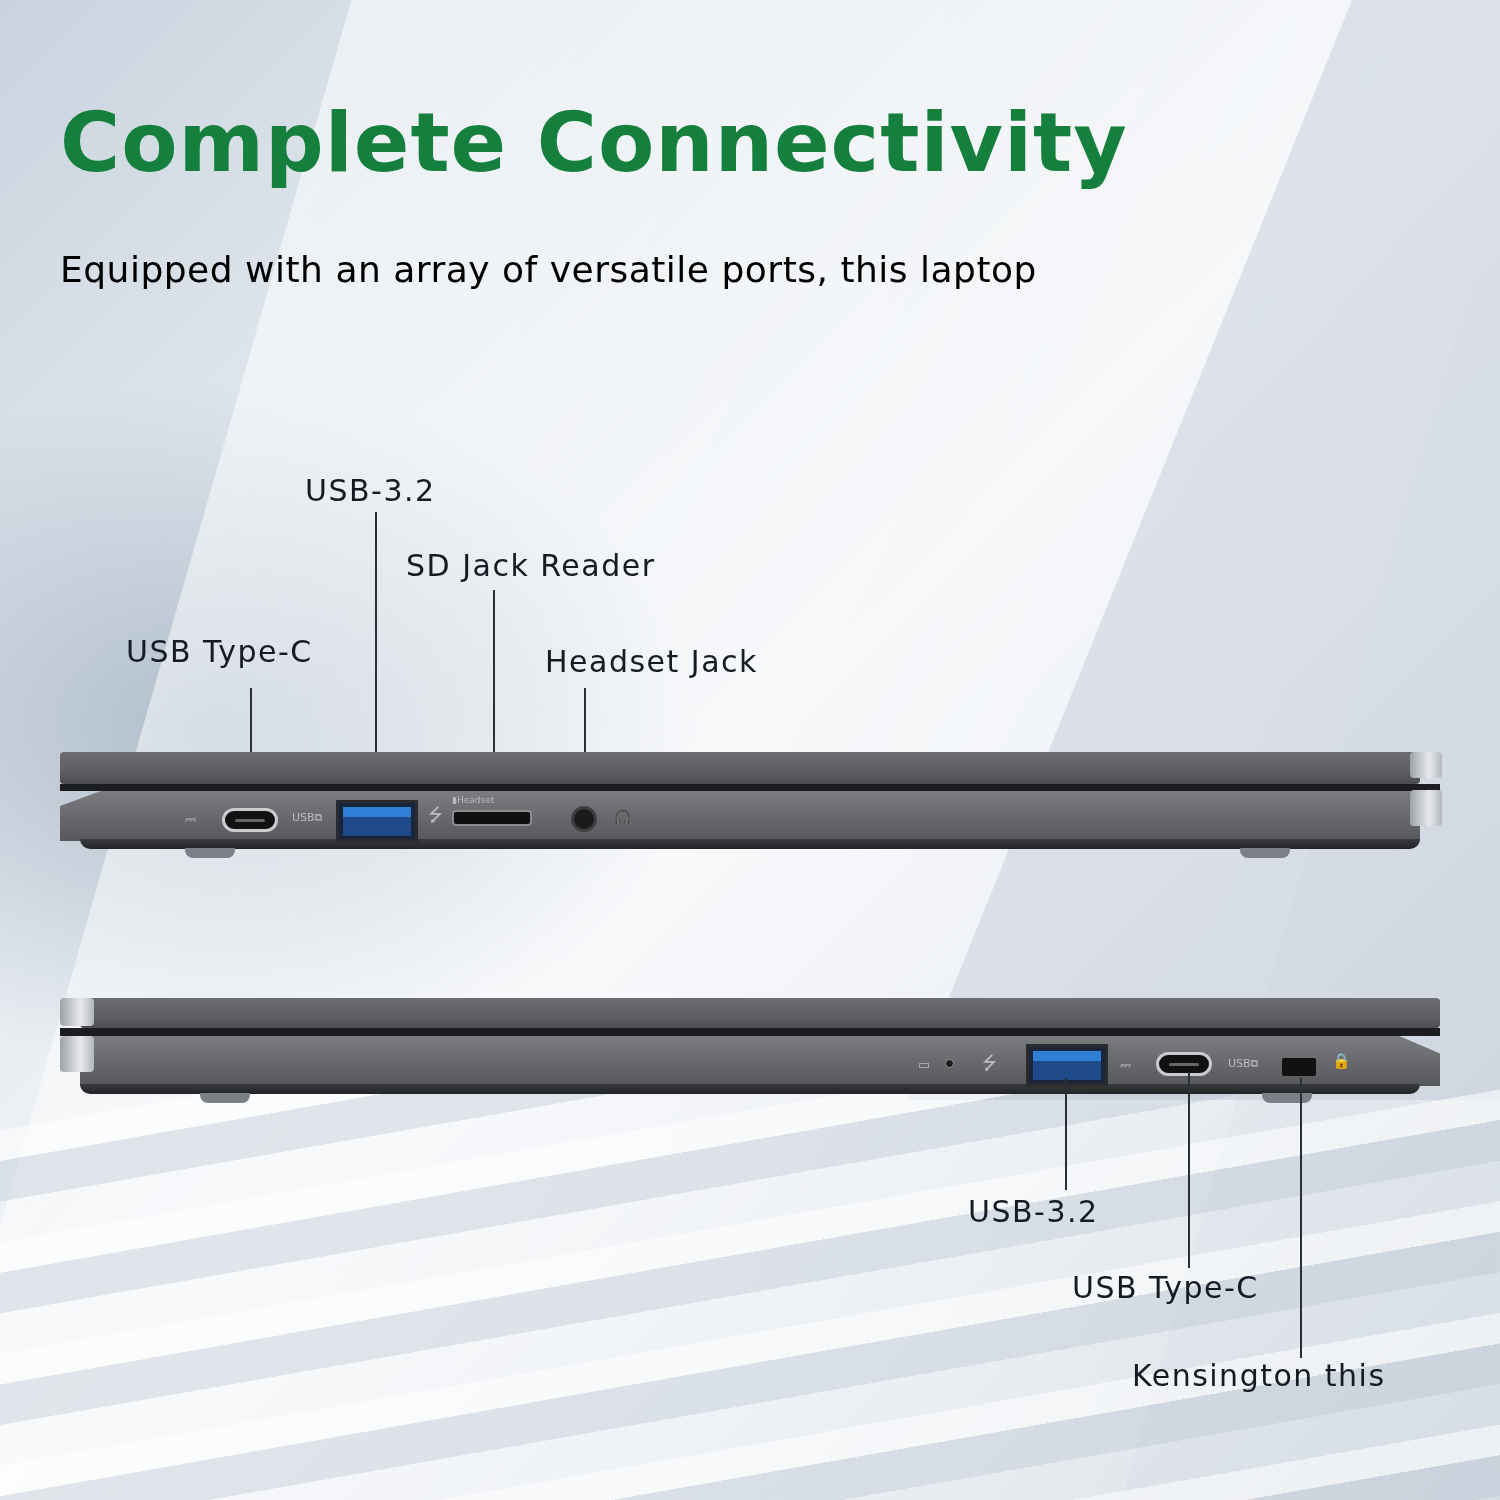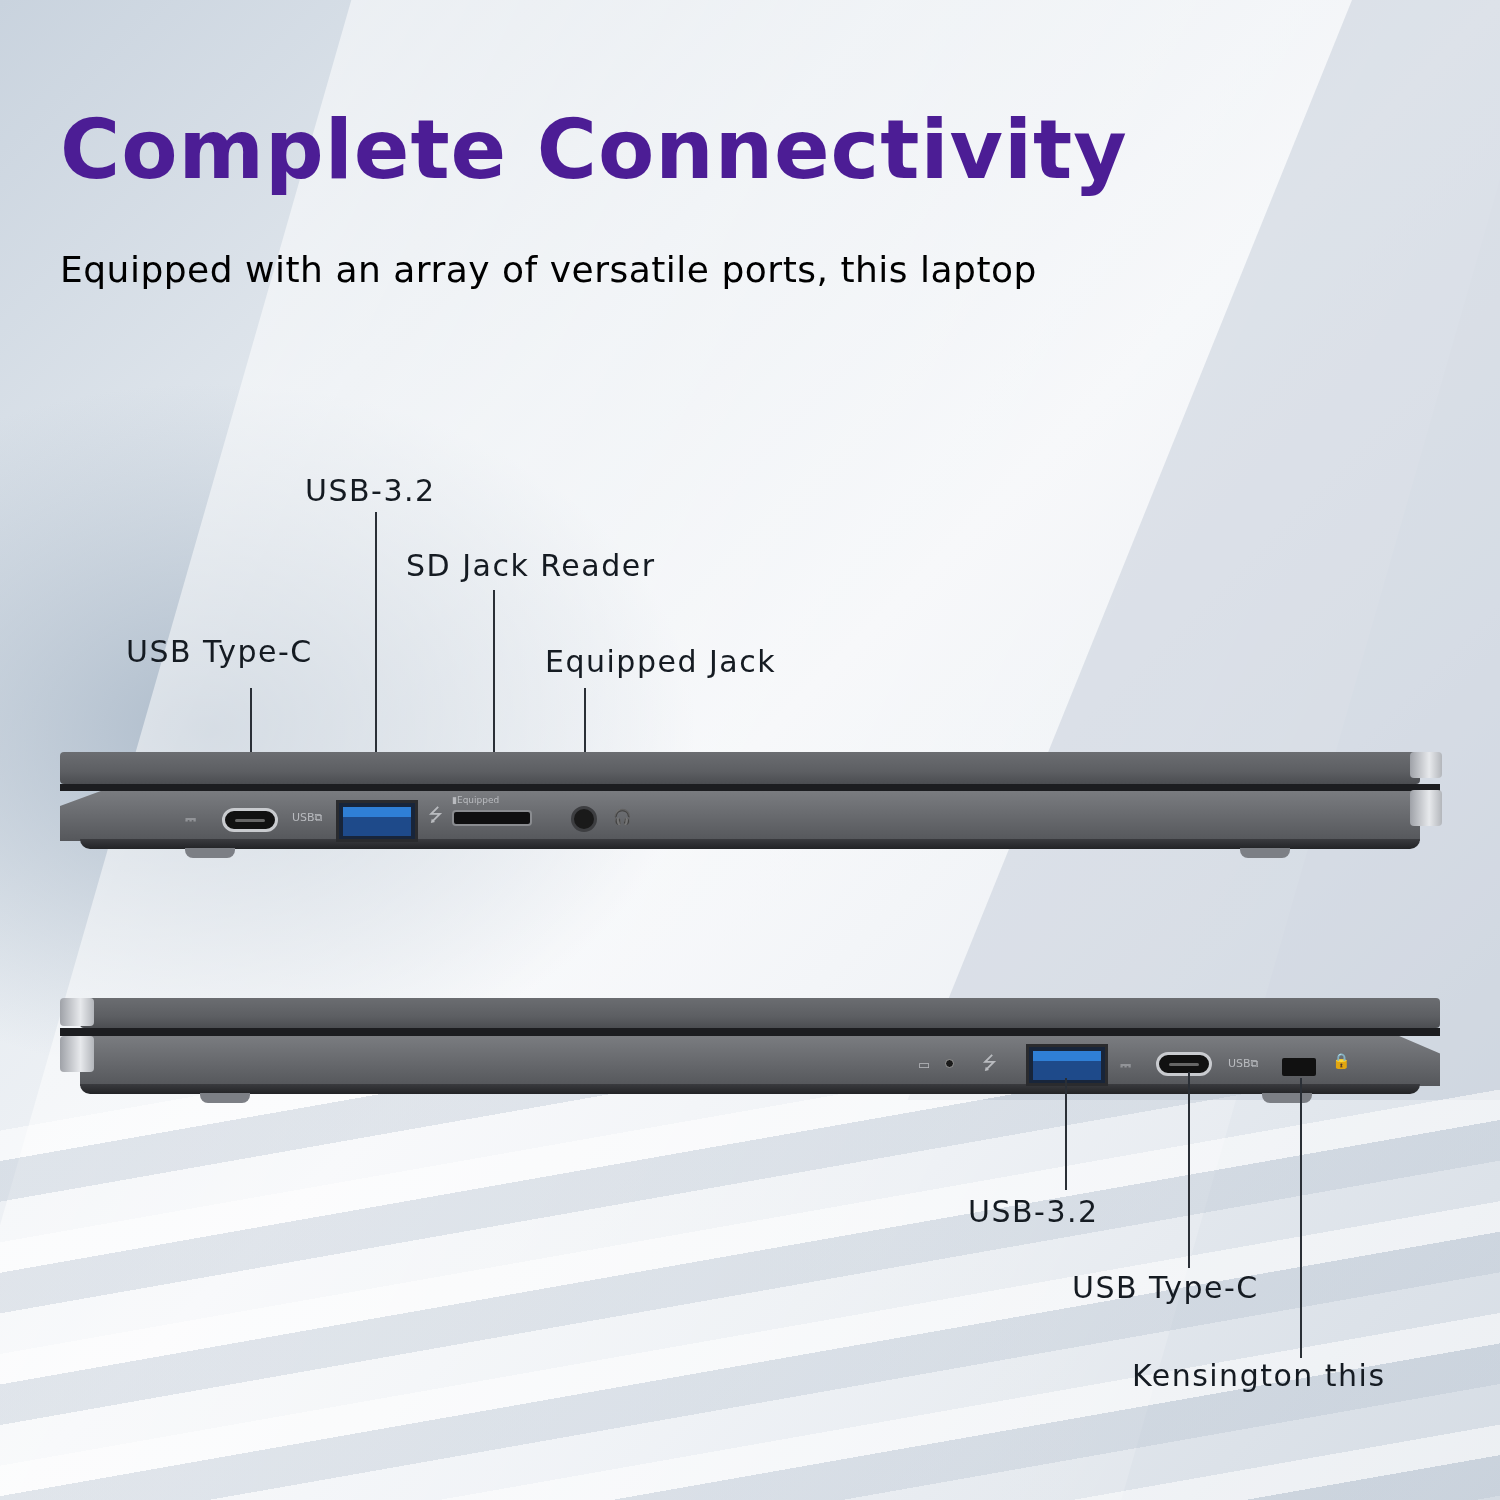--- a/index.html
+++ b/index.html
@@ -9,23 +9,23 @@
   .bg-shape { position:absolute; pointer-events:none; }
   .bg1 { left:0; top:380px; width:700px; height:700px;
     background: radial-gradient(ellipse at 30% 50%, #aebccb 0%, rgba(174,188,203,0) 70%); }
   .plane { position:absolute; left:380px; top:-100px; width:1200px; height:1800px;
     background: linear-gradient(100deg, rgba(255,255,255,0.55), rgba(255,255,255,0.15));
     transform: skewX(-16deg); transform-origin: top left; }
   .plane2 { position:absolute; left:1150px; top:-100px; width:600px; height:1200px;
     background: rgba(190,200,212,0.45); transform: skewX(-22deg); }
   .floor { position:absolute; left:0; top:1090px; width:1500px; height:410px;
     background: repeating-linear-gradient(170deg, rgba(255,255,255,0.0) 0 40px, rgba(255,255,255,0.55) 40px 70px, rgba(180,192,206,0.35) 70px 110px); }
-  .title { position:absolute; left:60px; top:102px; margin:0;
+  .title { position:absolute; left:60px; top:95px; margin:0;
     font-family:"DejaVu Sans", sans-serif; font-weight:bold; font-size:82px; letter-spacing:1px;
-    color:#4c1d95; }
+    color:#15803d; }
   .subtitle { position:absolute; left:60px; top:243px; margin:0; font-size:36px; line-height:54px;
     color:#000000; letter-spacing:0.5px; }
   .label { position:absolute; font-size:30px; color:#151b22; letter-spacing:1.5px; white-space:nowrap; }
   .leader { position:absolute; width:2px; background:#2a2f36; }
 
   .laptop { position:absolute; }
   .lid { position:absolute; border-radius:4px;
     background: linear-gradient(180deg, #6b6d71 0%, #5d5f63 60%, #4b4d51 100%); }
   .gap { position:absolute; background:#1c1d20; }
   .base { position:absolute;
@@ -61,39 +61,39 @@
 
 <div class="label" style="left:305px; top:473px;">USB-3.2</div>
 <div class="leader" style="left:375px; top:512px; height:290px;"></div>
 
 <div class="label" style="left:406px; top:548px;">SD Jack Reader</div>
 <div class="leader" style="left:493px; top:590px; height:222px;"></div>
 
 <div class="label" style="left:126px; top:634px;">USB Type-C</div>
 <div class="leader" style="left:250px; top:688px; height:122px;"></div>
 
-<div class="label" style="left:545px; top:644px;">Equipped Jack</div>
+<div class="label" style="left:545px; top:644px;">Headset Jack</div>
 <div class="leader" style="left:584px; top:688px; height:122px;"></div>
 
 <div class="laptop" style="left:0; top:0;">
   <div class="lid" style="left:60px; top:752px; width:1360px; height:32px;"></div>
   <div class="gap" style="left:60px; top:784px; width:1380px; height:7px;"></div>
   <div class="base" style="left:60px; top:791px; width:1360px; height:50px; clip-path: polygon(3% 0, 100% 0, 100% 100%, 0 100%, 0 30%);"></div>
   <div class="bottom" style="left:80px; top:839px; width:1340px; height:10px;"></div>
   <div class="endcap" style="left:1410px; top:752px; width:32px; height:26px;"></div>
   <div class="endcap" style="left:1410px; top:790px; width:32px; height:36px;"></div>
   <div class="foot" style="left:185px; top:848px;"></div>
   <div class="foot" style="left:1240px; top:848px;"></div>
 
   <span class="glyph" style="left:185px; top:812px;">⎓</span>
   <div class="port-c" style="left:222px; top:808px;"></div>
   <span class="glyph" style="left:292px; top:812px; font-size:11px;">USB⧉</span>
   <div class="port-a" style="left:336px; top:800px;"></div>
   <span class="glyph" style="left:428px; top:806px; font-size:18px;">⭍</span>
-  <span class="glyph" style="left:452px; top:796px; font-size:9px;">▮Equipped</span>
+  <span class="glyph" style="left:452px; top:796px; font-size:9px;">▮Headset</span>
   <div class="port-sd" style="left:452px; top:810px;"></div>
   <div class="port-jack" style="left:571px; top:806px;"></div>
   <span class="glyph" style="left:613px; top:810px; font-size:15px;">🎧</span>
 </div>
 
 <div class="laptop" style="left:0; top:0;">
   <div class="lid" style="left:80px; top:998px; width:1360px; height:30px;"></div>
   <div class="gap" style="left:60px; top:1028px; width:1380px; height:8px;"></div>
   <div class="base" style="left:80px; top:1036px; width:1360px; height:50px; clip-path: polygon(0 0, 97% 0, 100% 35%, 100% 100%, 0 100%);"></div>
   <div class="bottom" style="left:80px; top:1084px; width:1340px; height:10px;"></div>

